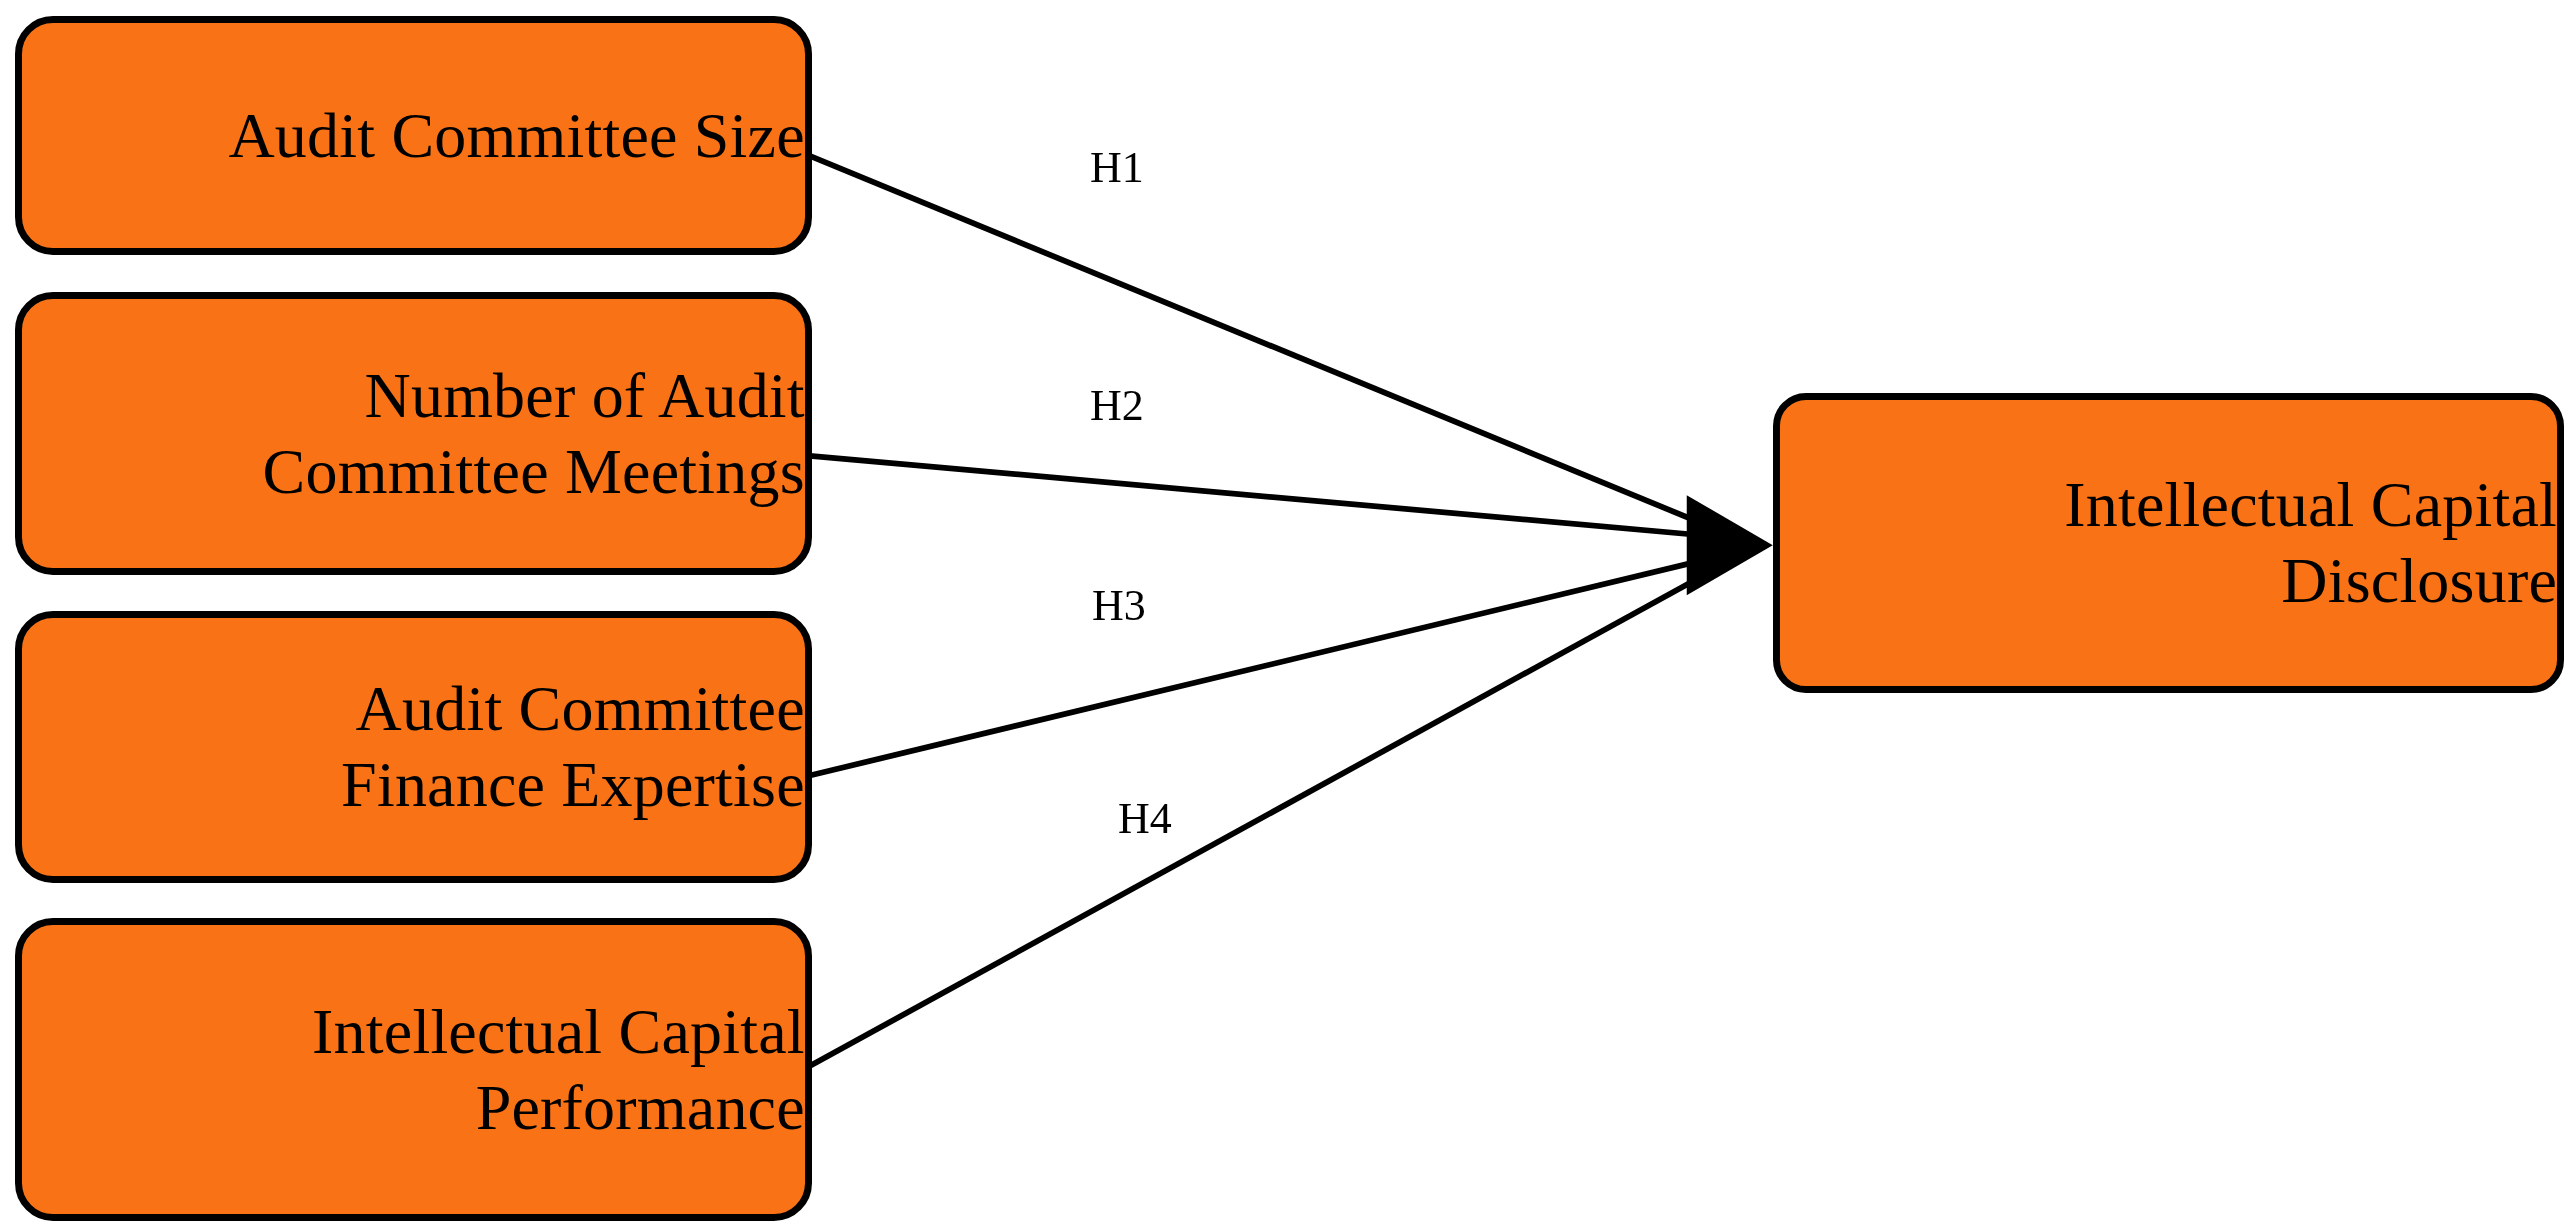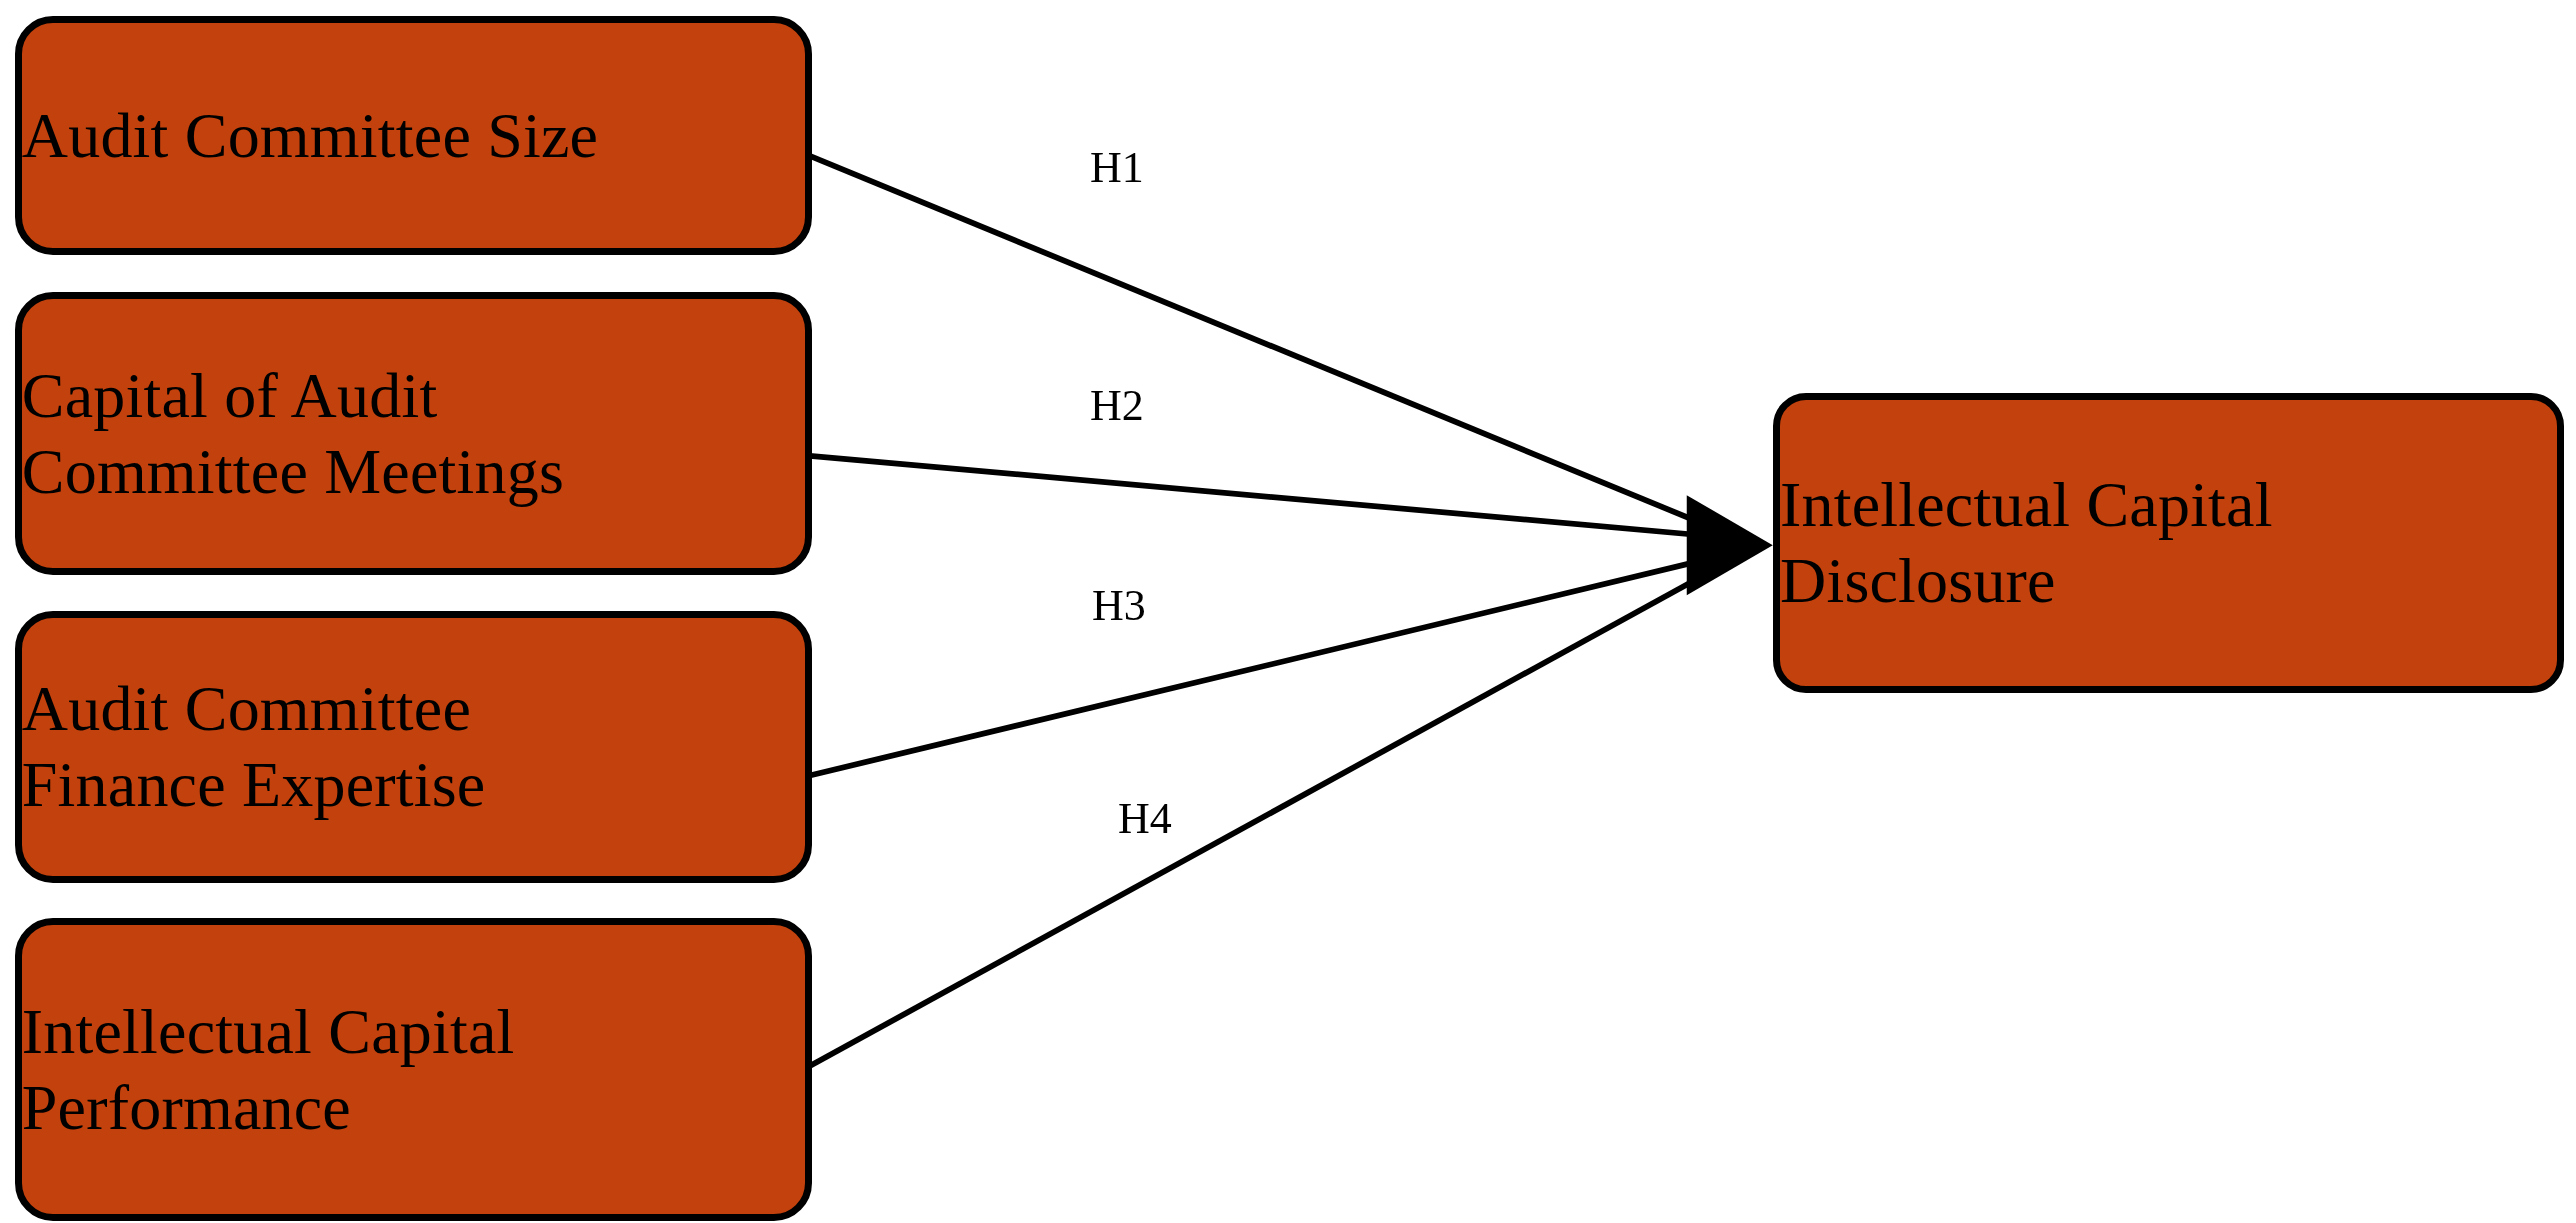--- a/index.html
+++ b/index.html
@@ -13,24 +13,24 @@
     height: 1224px;
     background: #ffffff;
     overflow: hidden;
     font-family: "Liberation Serif", "DejaVu Serif", serif;
   }
   .node-box {
     position: absolute;
     box-sizing: border-box;
     border: 7.4px solid #000000;
     border-radius: 38px;
-    background: #c2410c;
+    background: #f97316;
     display: flex;
     flex-direction: column;
-    align-items: flex-start;
+    align-items: flex-end;
     justify-content: center;
     text-align: center;
     color: #000000;
     font-size: 64px;
     line-height: 1.18;
     letter-spacing: 0.2px;
   }
   .node-line {
     display: block;
     white-space: nowrap;
@@ -77,21 +77,21 @@
     <line x1="988" y1="946" x2="2100" y2="678" stroke="#000000" stroke-width="7"></line>
     <line x1="978" y1="1306" x2="2100" y2="690" stroke="#000000" stroke-width="7"></line>
     <path d="M 2058 604 L 2163 665 L 2058 726 Z" fill="#000000"></path>
   </svg>
 
   <div class="node-box" id="box-1">
     <span class="node-line">Audit Committee Size</span>
   </div>
 
   <div class="node-box" id="box-2">
-    <span class="node-line">Capital of Audit</span>
+    <span class="node-line">Number of Audit</span>
     <span class="node-line">Committee Meetings</span>
   </div>
 
   <div class="node-box" id="box-3">
     <span class="node-line">Audit Committee</span>
     <span class="node-line">Finance Expertise</span>
   </div>
 
   <div class="node-box" id="box-4">
     <span class="node-line">Intellectual Capital</span>

